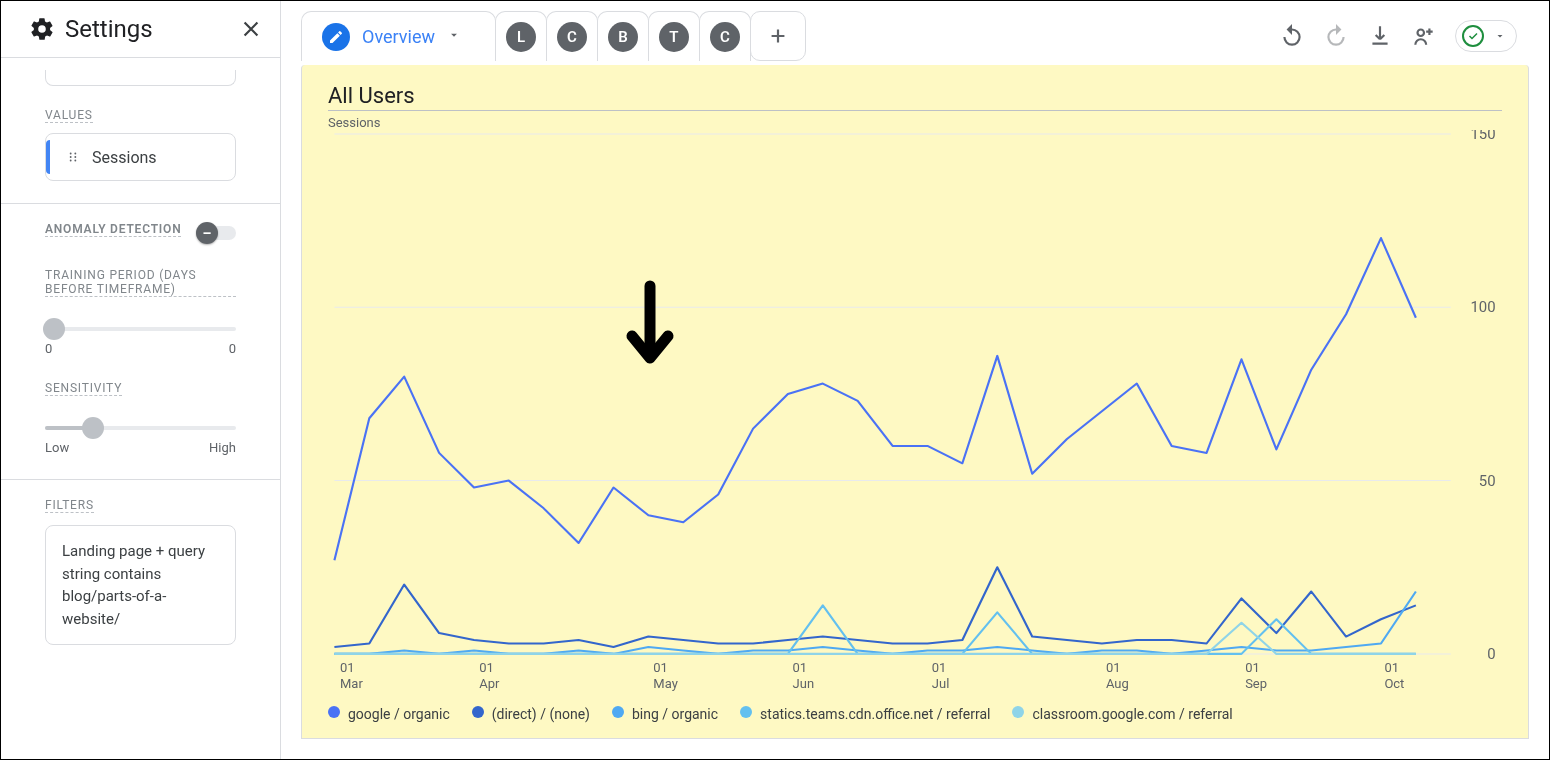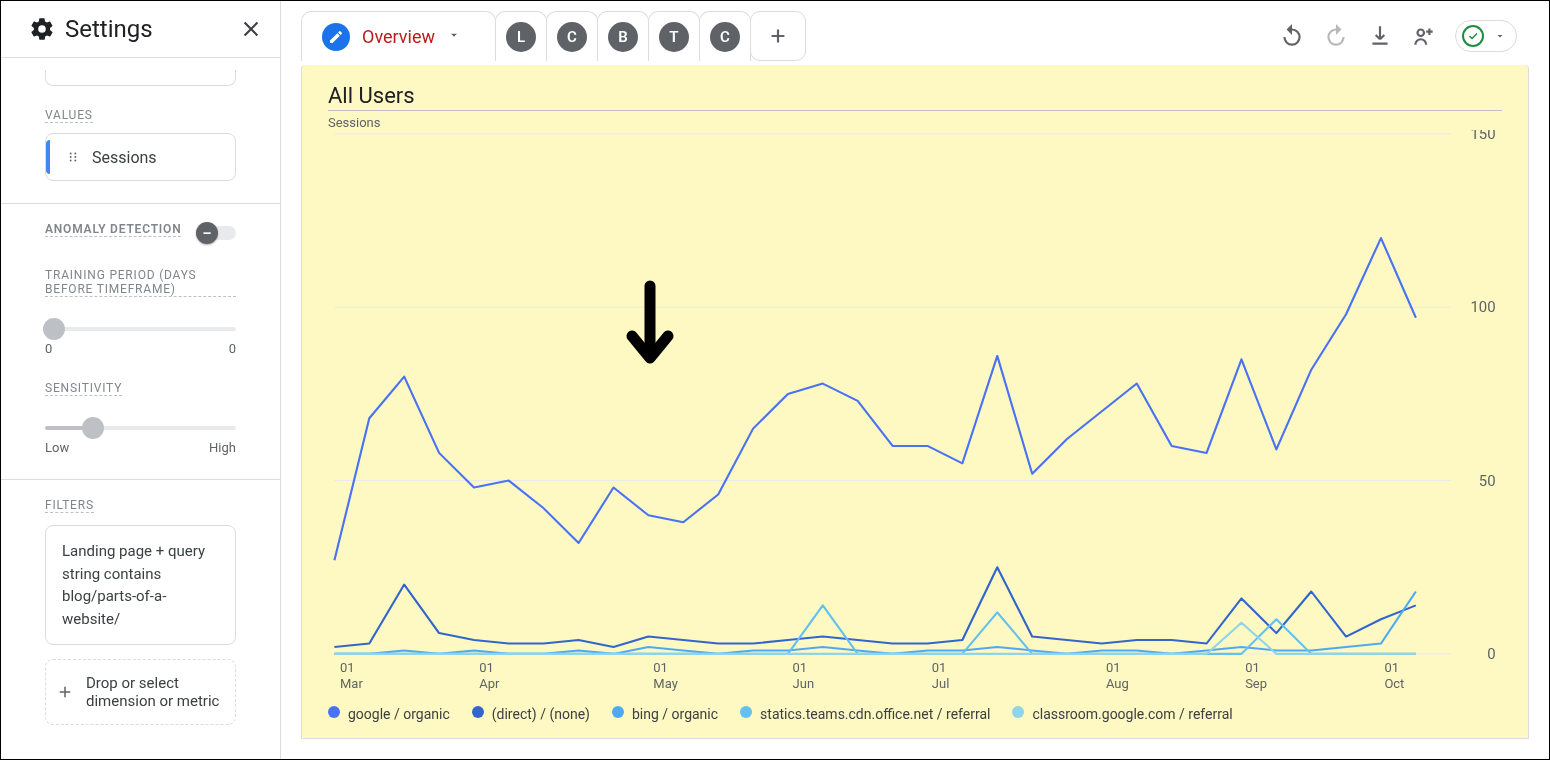--- a/index.html
+++ b/index.html
@@ -41,21 +41,21 @@
   .drop-card{margin:14px 28px 0 28px;border:1px dashed var(--border);border-radius:8px;padding:14px 10px;display:flex;gap:12px;align-items:center;color:#3c4043;font-size:15px}
   .plus-sm{width:18px;height:18px;display:inline-flex;color:#5f6368;flex:none}
 
   
   .main{flex:1;display:flex;flex-direction:column}
   .topbar{display:flex;align-items:center;justify-content:space-between;padding:10px 20px 0 20px;}
   .tabs{display:flex;align-items:flex-end;gap:0}
   .tab{display:flex;align-items:center;gap:12px;height:50px;padding:0 20px;border:1px solid var(--border);border-bottom:none;border-radius:10px 10px 0 0;background:#fff;margin-right:-1px;position:relative}
   .tab.main-tab{padding-right:34px}
   .tab .pencil{width:28px;height:28px;border-radius:50%;background:#1a73e8;display:flex;align-items:center;justify-content:center;color:#fff}
-  .tab .txt{font-size:18px;color:#b91c1c}
+  .tab .txt{font-size:18px;color:#3b82f6}
   .tab .chev{color:#5f6368}
   .mini-tab{width:52px;justify-content:center;padding:0}
   .mini-tab .circle{width:30px;height:30px;border-radius:50%;background:#5f6368;color:#fff;display:flex;align-items:center;justify-content:center;font-weight:600;font-size:15px}
   .add-tab{width:56px;justify-content:center;padding:0;color:#5f6368;border-bottom:1px solid var(--border);background:#fff;border-radius:10px}
   .add-tab svg{width:22px;height:22px}
   .actions{display:flex;align-items:center;gap:18px;padding-right:12px}
   .ibtn{width:26px;height:26px;color:#5f6368;display:inline-flex;align-items:center;justify-content:center}
   .status-chip{display:flex;align-items:center;gap:10px;border:1px solid var(--border);border-radius:999px;padding:4px 10px 4px 6px}
   .status-chip .ok{width:22px;height:22px;border-radius:50%;border:2px solid #1e8e3e;display:flex;align-items:center;justify-content:center;color:#1e8e3e}
   .status-chip .chev{color:#5f6368}
@@ -145,28 +145,20 @@
         <div class="ticks">
             <span>Low</span>
             <span>High</span>
           </div>
       </div>
 
       <div class="sect-sep" style="margin-top:24px"></div>
 
       <div class="sect-label" style="margin-top:4px"><span class="dotted">FILTERS</span></div>
       <div class="filter-card"><span>Landing page + query string contains blog/parts-of-a-website/</span></div>
-      <div class="drop-card">
-        <span class="plus-sm">
-            <svg viewBox="0 0 24 24" stroke="#5f6368" stroke-width="2" fill="none">
-              <path d="M12 5v14M5 12h14"></path>
-            </svg>
-          </span>
-        <span>Drop or select dimension or metric</span>
-      </div>
     </div>
   </aside>
 
   <main class="main">
     <div class="topbar">
       <div class="tabs">
         <div class="tab main-tab">
           <span class="pencil">
             <svg viewBox="0 0 24 24" width="16" height="16" fill="#fff">
                 <path d="M3 17.25V21h3.75L17.81 9.94l-3.75-3.75L3 17.25zM20.71 7.04a1 1 0 0 0 0-1.41l-2.34-2.34a1 1 0 0 0-1.41 0l-1.83 1.83 3.75 3.75 1.83-1.83z"></path>

